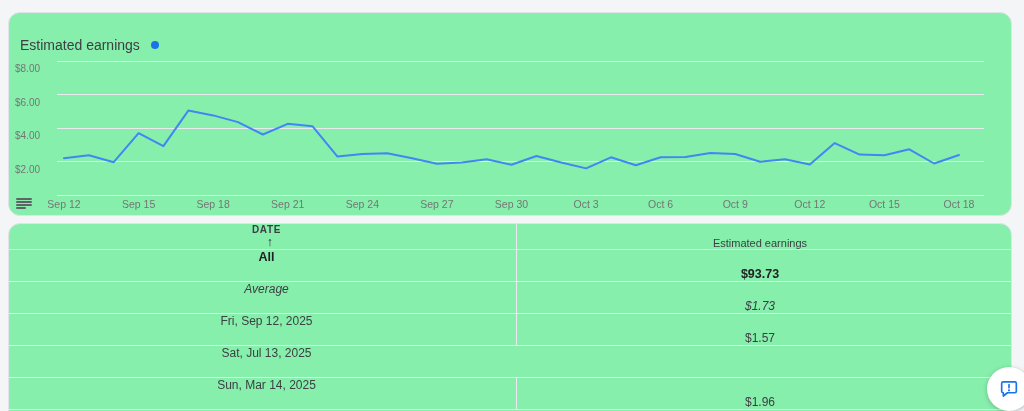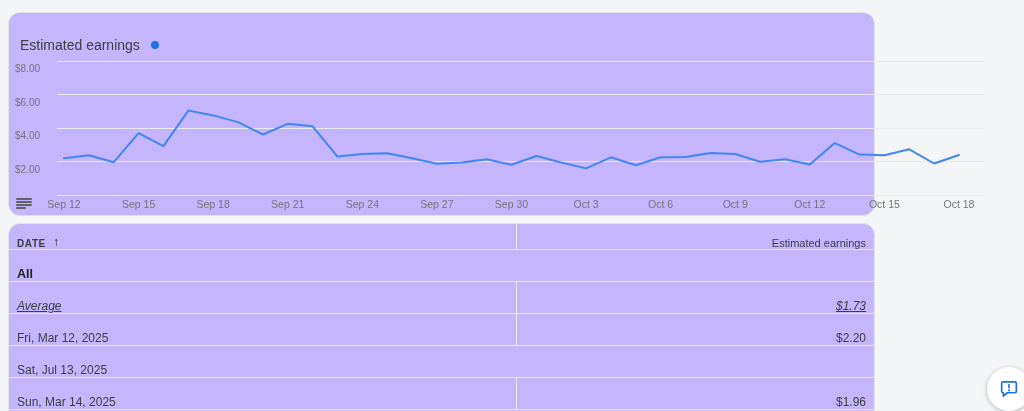--- a/index.html
+++ b/index.html
@@ -3,21 +3,21 @@
 <meta charset="utf-8">
 <style>
   html,body{margin:0;padding:0;}
   body{
     width:1024px;height:411px;overflow:hidden;position:relative;
     background:#f3f5f7;
     font-family:"Liberation Sans","DejaVu Sans",sans-serif;
     -webkit-font-smoothing:antialiased;
   }
   .card{
-    position:absolute;left:8px;width:867px;background:#c4b5fd;
+    position:absolute;left:8px;width:1004px;background:#86efac;
     border:1px solid #e0e3e7;box-sizing:border-box;
   }
   
   .chart-card{top:12px;height:204px;border-radius:12px;}
   .chart-title-row{
     position:absolute;left:11px;top:24px;display:flex;align-items:center;z-index:2;
   }
   .chart-title{font-size:14px;color:#3c4043;}
   .legend-dot{width:8px;height:8px;border-radius:50%;margin-left:11px;display:inline-block;}
   .chart-svg{position:absolute;left:0;top:0;width:1002px;height:202px;}
@@ -29,29 +29,29 @@
     position:absolute;left:7px;bottom:5px;width:16px;height:13px;
     display:flex;flex-direction:column;justify-content:space-between;
     background:none;border:none;padding:1px 0;cursor:pointer;
   }
   .table-toggle .bar{height:2px;background:#5f6368;border-radius:1px;}
   .table-toggle .bar.short{width:62%;}
   
   .table-card{top:223px;height:190px;border-radius:12px 12px 0 0;overflow:hidden;}
   .trow{display:flex;align-items:stretch;height:32px;box-sizing:border-box;border-bottom:1px solid #e9eaee;}
   .trow.thead{height:26px;border-bottom:1px solid #e2e4e8;}
-  .cell{display:flex;align-items:flex-end;box-sizing:border-box;}
+  .cell{display:flex;align-items:center;box-sizing:border-box;flex-direction:column;}
   .cdate{width:507px;flex:none;padding-left:8px;}
   .cval{flex:1;border-left:1px solid #e9eaee;justify-content:flex-end;padding-right:8px;text-align:right;}
   .thead .cdate{font-size:10px;font-weight:700;letter-spacing:.6px;color:#3c4043;cursor:pointer;}
   .thead .cval{font-size:11px;color:#3c4043;cursor:pointer;}
   .sort-arrow{margin-left:7px;font-size:12px;color:#202124;font-weight:400;}
   .trow .date-txt,.trow .val-txt{font-size:12px;color:#3c4043;}
   .trow.bold .date-txt,.trow.bold .val-txt{font-weight:700;color:#202124;font-size:12.5px;}
-  .trow.italic .date-txt,.trow.italic .val-txt{font-style:italic;text-decoration:underline;}
+  .trow.italic .date-txt,.trow.italic .val-txt{font-style:italic;}
   
   .feedback-fab{
     position:absolute;left:987px;top:367px;width:44px;height:44px;border-radius:50%;
     background:#ffffff;border:none;box-shadow:0 1px 4px rgba(60,64,67,.35);
     display:flex;align-items:center;justify-content:center;cursor:pointer;z-index:5;padding:0;
   }
 </style>
 </head>
 <body>
 
@@ -103,35 +103,38 @@
       </div>
       <div class="cell cval">
         <span>Estimated earnings</span>
       </div>
     </div>
     <div id="tbody">
         <div class="trow bold">
           <div class="cell cdate">
             <span class="date-txt">All</span>
           </div>
+          <div class="cell cval">
+            <span class="val-txt">$93.73</span>
+          </div>
         </div>
         <div class="trow italic">
           <div class="cell cdate">
             <span class="date-txt">Average</span>
           </div>
           <div class="cell cval">
             <span class="val-txt">$1.73</span>
           </div>
         </div>
         <div class="trow">
           <div class="cell cdate">
-            <span class="date-txt">Fri, Mar 12, 2025</span>
+            <span class="date-txt">Fri, Sep 12, 2025</span>
           </div>
           <div class="cell cval">
-            <span class="val-txt">$2.20</span>
+            <span class="val-txt">$1.57</span>
           </div>
         </div>
         <div class="trow">
           <div class="cell cdate">
             <span class="date-txt">Sat, Jul 13, 2025</span>
           </div>
         </div>
         <div class="trow">
           <div class="cell cdate">
             <span class="date-txt">Sun, Mar 14, 2025</span>

